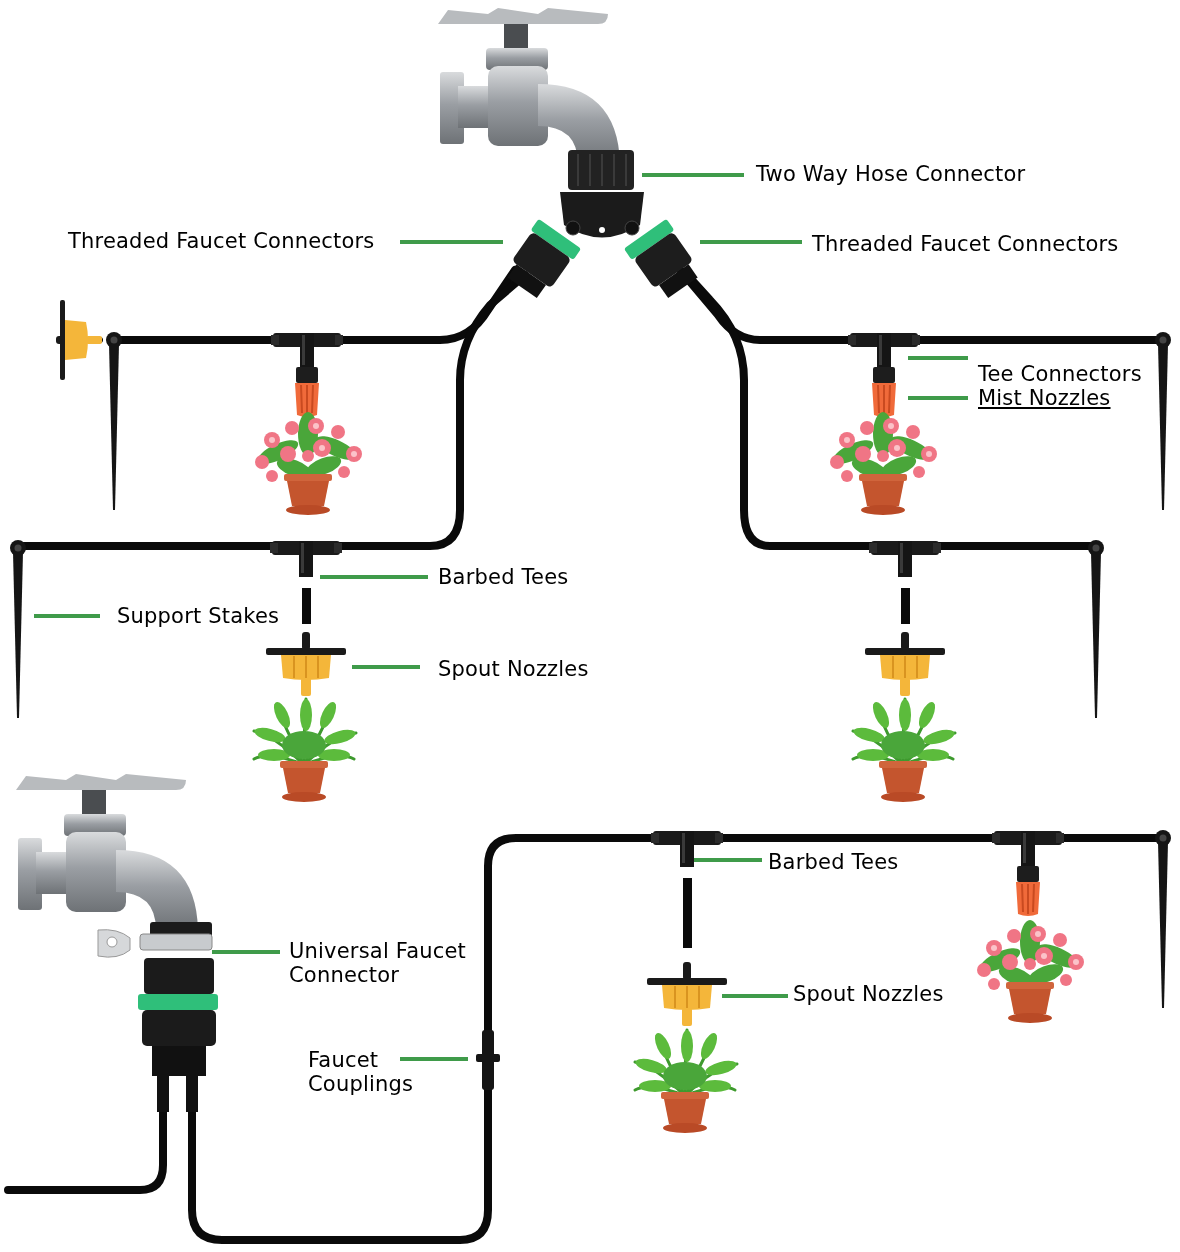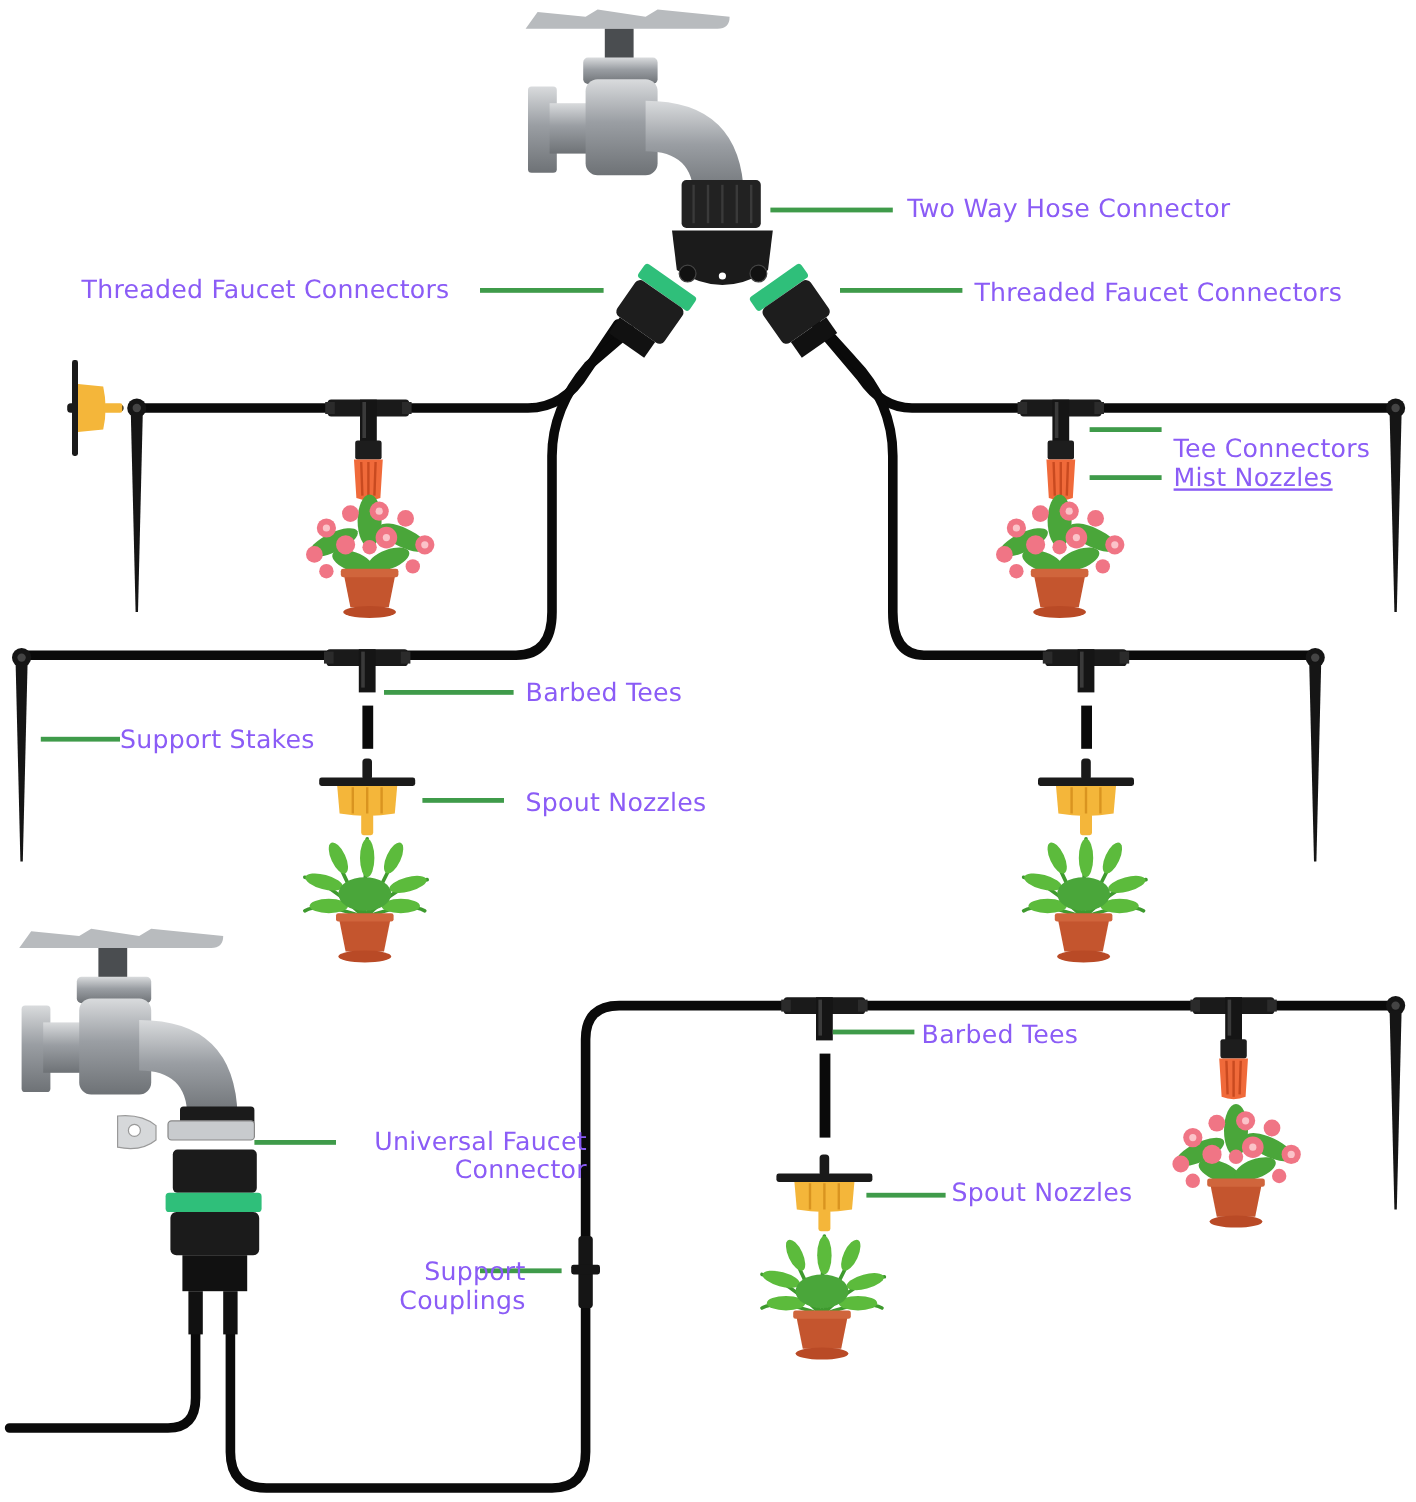--- a/index.html
+++ b/index.html
@@ -1,20 +1,20 @@
 <!DOCTYPE html>
 <html><head>
 <meta charset="utf-8">
 <style>
   html, body { margin:0; padding:0; background:#ffffff; }
   body { width:1180px; height:1252px; position:relative; overflow:hidden;
          font-family:"DejaVu Sans", sans-serif; }
   #diagram { position:absolute; left:0; top:0; width:1180px; height:1252px; }
-  .lbl { position:absolute; font-size:21px; color:#8b5cf6; line-height:24px; white-space:nowrap; letter-spacing:0.2px; }
-  .lbl2 { white-space:normal;text-align:right; }
+  .lbl { position:absolute; font-size:21px; color:#000000; line-height:24px; white-space:nowrap; letter-spacing:0.2px; }
+  .lbl2 { white-space:normal; }
   .lead { position:absolute; height:4px; background:#3f9b4a; }
 </style>
 </head>
 <body>
 
 <svg id="diagram" viewBox="0 0 1180 1252" xmlns="http://www.w3.org/2000/svg">
   <defs>
     <linearGradient id="chrome" x1="0" y1="0" x2="0" y2="1">
       <stop offset="0" stop-color="#d9dbdd"></stop>
       <stop offset="0.45" stop-color="#9a9ea3"></stop>
@@ -237,18 +237,18 @@
 <div class="lead" style="left: 400px; top: 1057px; width: 68px; background: rgb(63, 155, 74);"></div>
 <div class="lead" style="left: 694px; top: 858px; width: 68px; background: rgb(63, 155, 74);"></div>
 <div class="lead" style="left: 722px; top: 994px; width: 66px; background: rgb(63, 155, 74);"></div>
 
 <div class="lbl" style="left:756px; top:162px;">Two Way Hose Connector</div>
 <div class="lbl" style="left:68px; top:229px;">Threaded Faucet Connectors</div>
 <div class="lbl" style="left:812px; top:232px;">Threaded Faucet Connectors</div>
 <div class="lbl" style="left:978px; top:362px;">Tee Connectors</div>
 <div class="lbl" style="left:978px; top:386px;text-decoration:underline;">Mist Nozzles</div>
 <div class="lbl" style="left:438px; top:565px;">Barbed Tees</div>
-<div class="lbl" style="left:100px; top:604px;">Support Stakes</div>
+<div class="lbl" style="left:117px; top:604px;">Support Stakes</div>
 <div class="lbl" style="left:438px; top:657px;">Spout Nozzles</div>
 <div class="lbl lbl2" style="left:289px; top:939px; width:200px;">Universal Faucet Connector</div>
-<div class="lbl lbl2" style="left:308px; top:1048px; width:130px;">Support Couplings</div>
+<div class="lbl lbl2" style="left:308px; top:1048px; width:130px;">Faucet Couplings</div>
 <div class="lbl" style="left:768px; top:850px;">Barbed Tees</div>
 <div class="lbl" style="left:793px; top:982px;">Spout Nozzles</div>
 
 </body></html>

